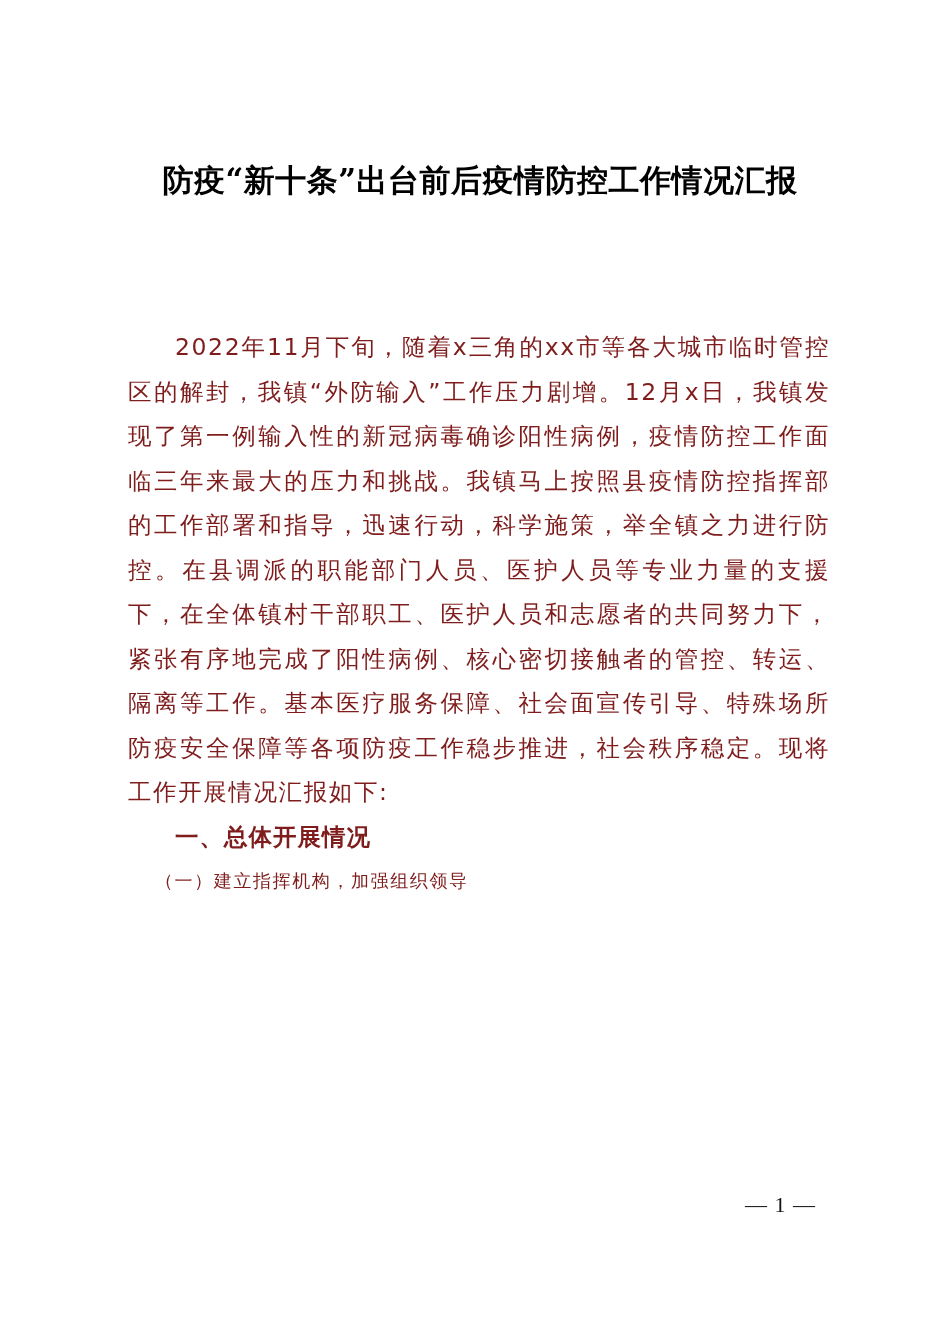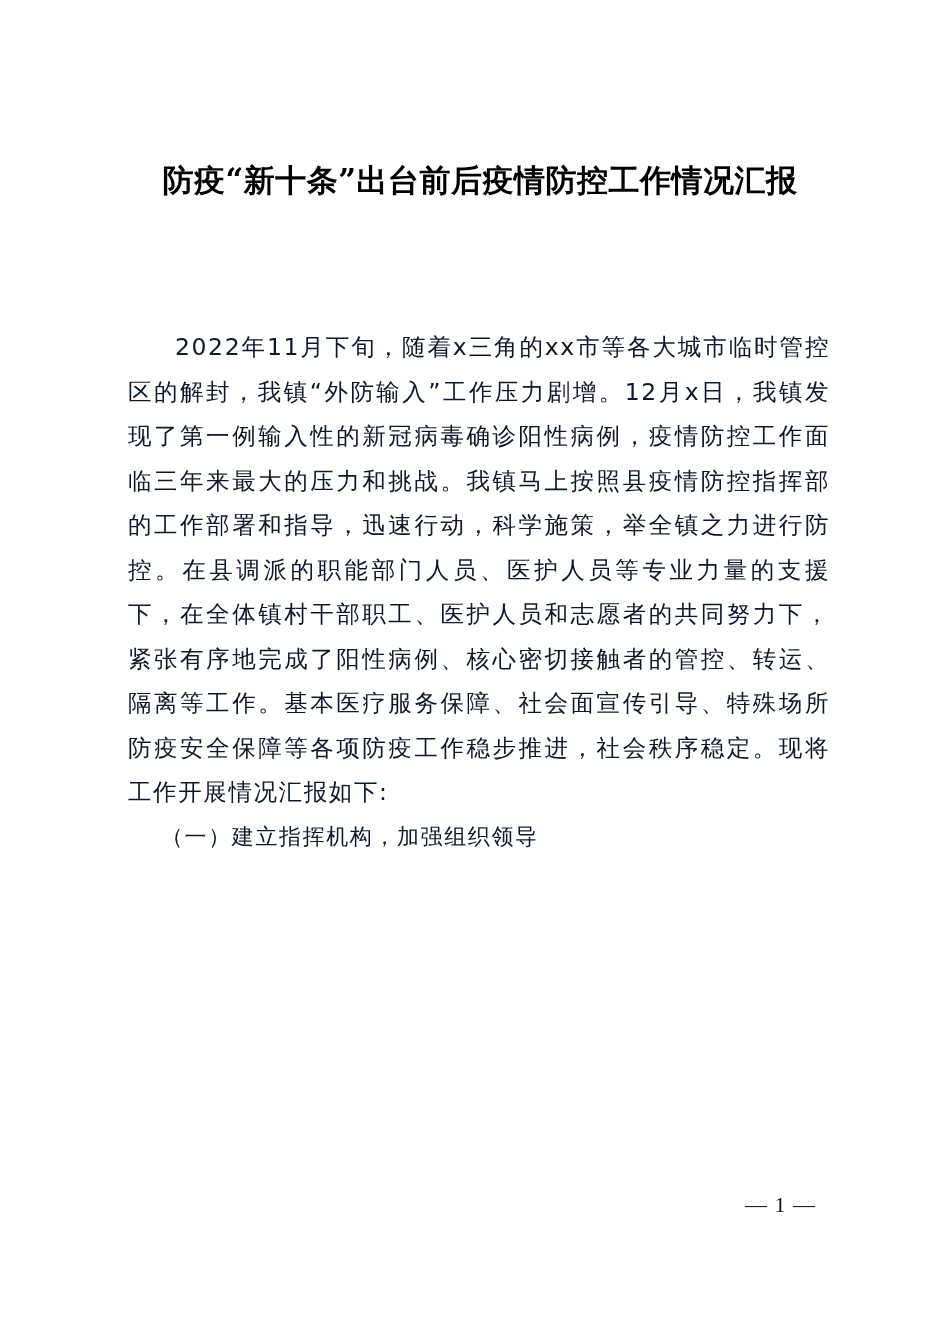--- a/index.html
+++ b/index.html
@@ -37,42 +37,42 @@
       margin: 0;
     }
     .body-text {
       position: absolute;
       left: 128px;
       top: 325px;
       width: 702px;
       font-family: "DejaVu Sans", "Liberation Sans", sans-serif;
       font-size: 23.5px;
       line-height: 44.5px;
-      color: #0f172a;
+      color: #7f1d1d;
     }
     .para {
       margin: 0;
       text-indent: 2em;
       text-align: justify;
       text-align-last: left;
       letter-spacing: 1.6px;
     }
     .heading1 {
       margin: 0;
       text-indent: 2em;
       font-weight: bold;
       letter-spacing: 1px;
       font-family: "DejaVu Sans", "Liberation Sans", sans-serif;
     }
     .heading2 {
       margin: 0;
       text-indent: 1.5em;
       letter-spacing: 1.6px;
       font-family: "DejaVu Serif", "Liberation Serif", serif;
-      font-size: 22px;
+      font-size: 18px;
     }
     .page-number {
       position: absolute;
       left: 745px;
       top: 1192px;
       font-family: "Liberation Serif", "DejaVu Serif", serif;
       font-size: 22px;
       color: #111;
       letter-spacing: 1px;
     }
@@ -80,20 +80,21 @@
 </head>
 <body>
 
 <div class="page">
 
   <h1 class="title">防疫“新十条”出台前后疫情防控工作情况汇报</h1>
 
   <div class="body-text">
     <p class="para">2022年11月下旬，随着x三角的xx市等各大城市临时管控区的解封，我镇“外防输入”工作压力剧增。12月x日，我镇发现了第一例输入性的新冠病毒确诊阳性病例，疫情防控工作面临三年来最大的压力和挑战。我镇马上按照县疫情防控指挥部的工作部署和指导，迅速行动，科学施策，举全镇之力进行防控。在县调派的职能部门人员、医护人员等专业力量的支援下，在全体镇村干部职工、医护人员和志愿者的共同努力下，紧张有序地完成了阳性病例、核心密切接触者的管控、转运、隔离等工作。基本医疗服务保障、社会面宣传引导、特殊场所防疫安全保障等各项防疫工作稳步推进，社会秩序稳定。现将工作开展情况汇报如下:</p>
 
+    <p class="heading1">一、总体开展情况</p>
 
     <p class="heading2">（一）建立指挥机构，加强组织领导</p>
 
   </div>
 
   <div class="page-number">— 1 —</div>
 
 </div>
 
 </body></html>

